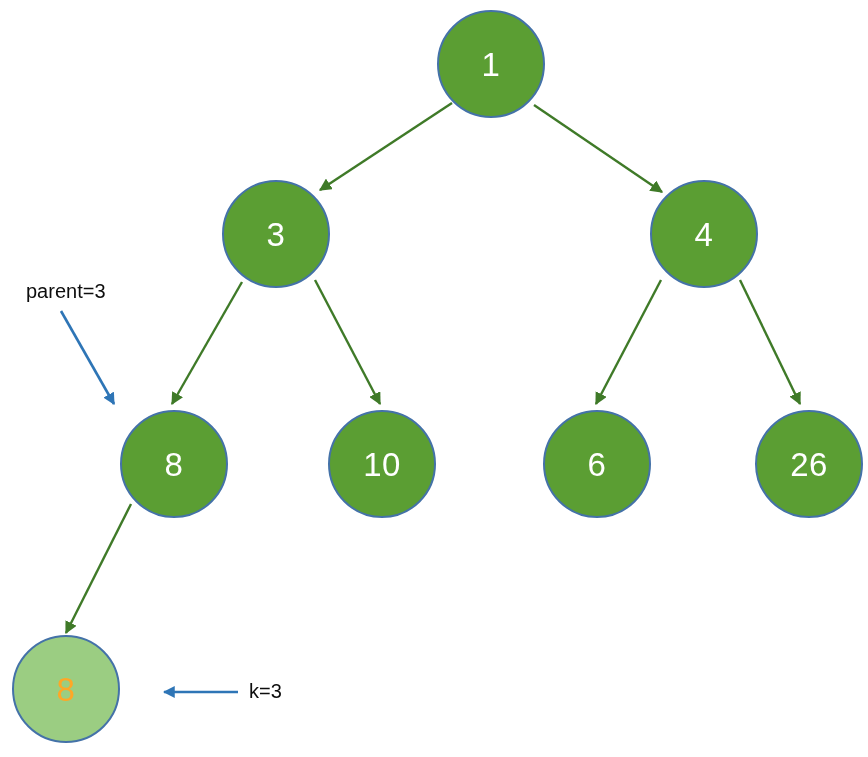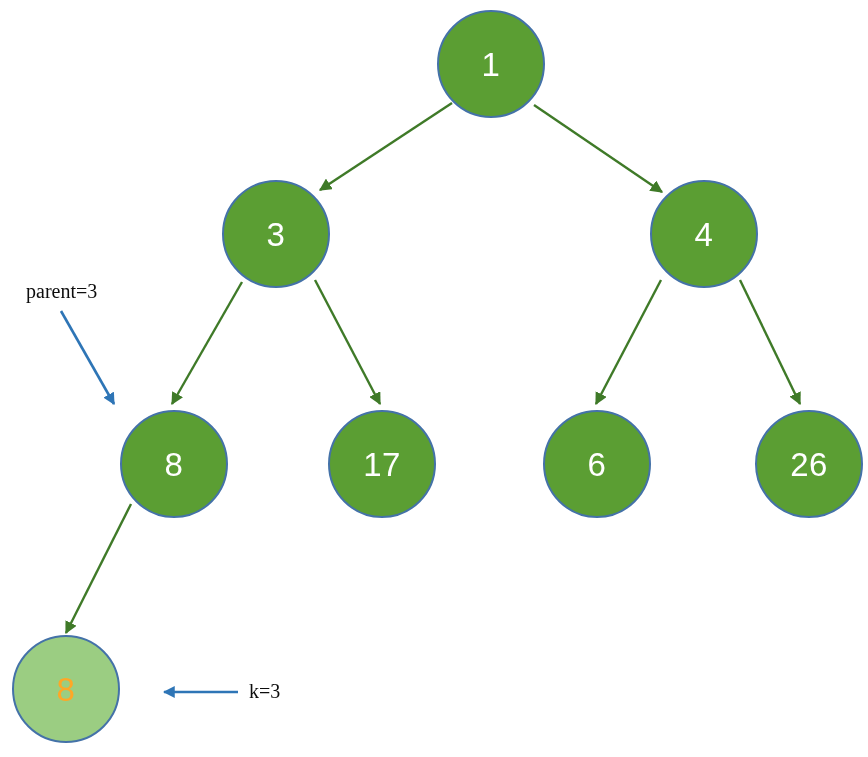--- a/index.html
+++ b/index.html
@@ -44,21 +44,21 @@
     line-height: 1;
     color: #ffffff;
     letter-spacing: 0.5px;
     user-select: none;
   }
   .tree-node.highlight .node-label {
     color: #ffa726;
   }
   .annotation-label {
     position: absolute;
-    font-family: Liberation Serif, serif;
+    font-family: Liberation Sans, sans-serif;
     font-size: 20px;
     line-height: 1;
     color: #0d0d0d;
     white-space: nowrap;
     user-select: none;
   }
 </style>
 </head>
 <body>
 
@@ -95,21 +95,21 @@
       <div class="tree-node" style="left: 222px; top: 180px; width: 108px; height: 108px;">
         <span class="node-label">3</span>
       </div>
       <div class="tree-node" style="left: 650px; top: 180px; width: 108px; height: 108px;">
         <span class="node-label">4</span>
       </div>
       <div class="tree-node" style="left: 120px; top: 410px; width: 108px; height: 108px;">
         <span class="node-label">8</span>
       </div>
       <div class="tree-node" style="left: 328px; top: 410px; width: 108px; height: 108px;">
-        <span class="node-label">17</span>
+        <span class="node-label">10</span>
       </div>
       <div class="tree-node" style="left: 543px; top: 410px; width: 108px; height: 108px;">
         <span class="node-label">6</span>
       </div>
       <div class="tree-node" style="left: 755px; top: 410px; width: 108px; height: 108px;">
         <span class="node-label">26</span>
       </div>
       <div class="tree-node highlight" style="left: 12px; top: 635px; width: 108px; height: 108px;">
         <span class="node-label">8</span>
       </div>

